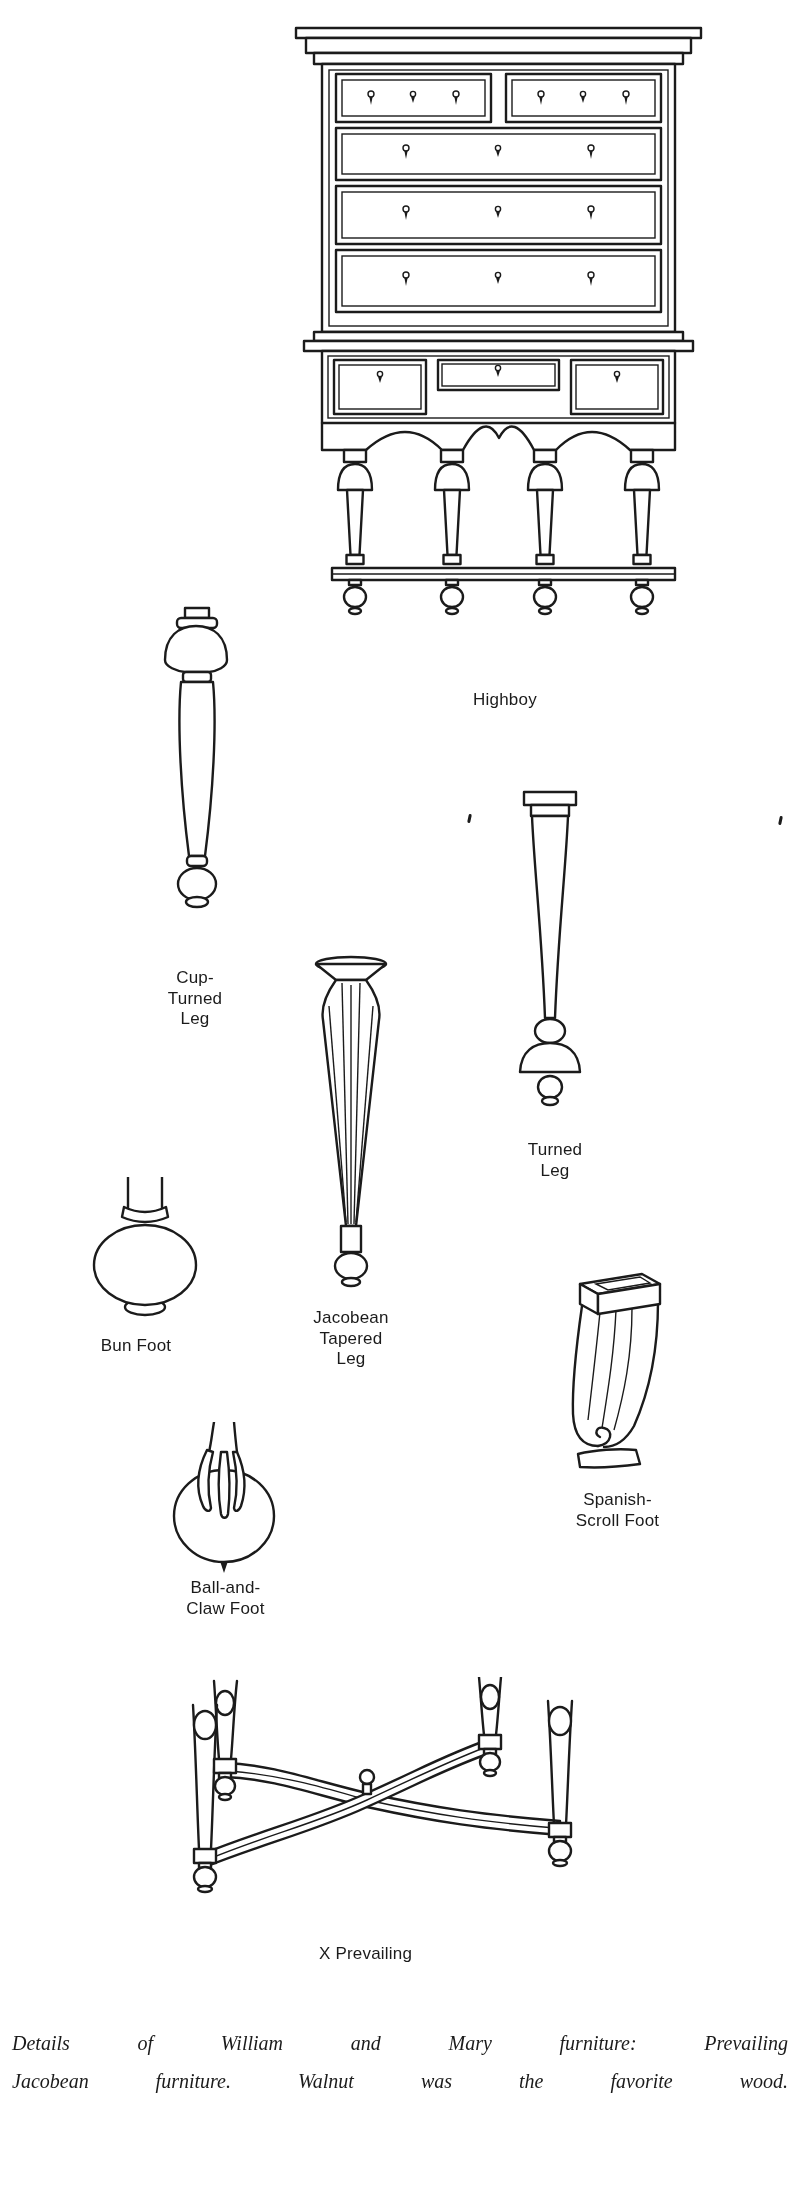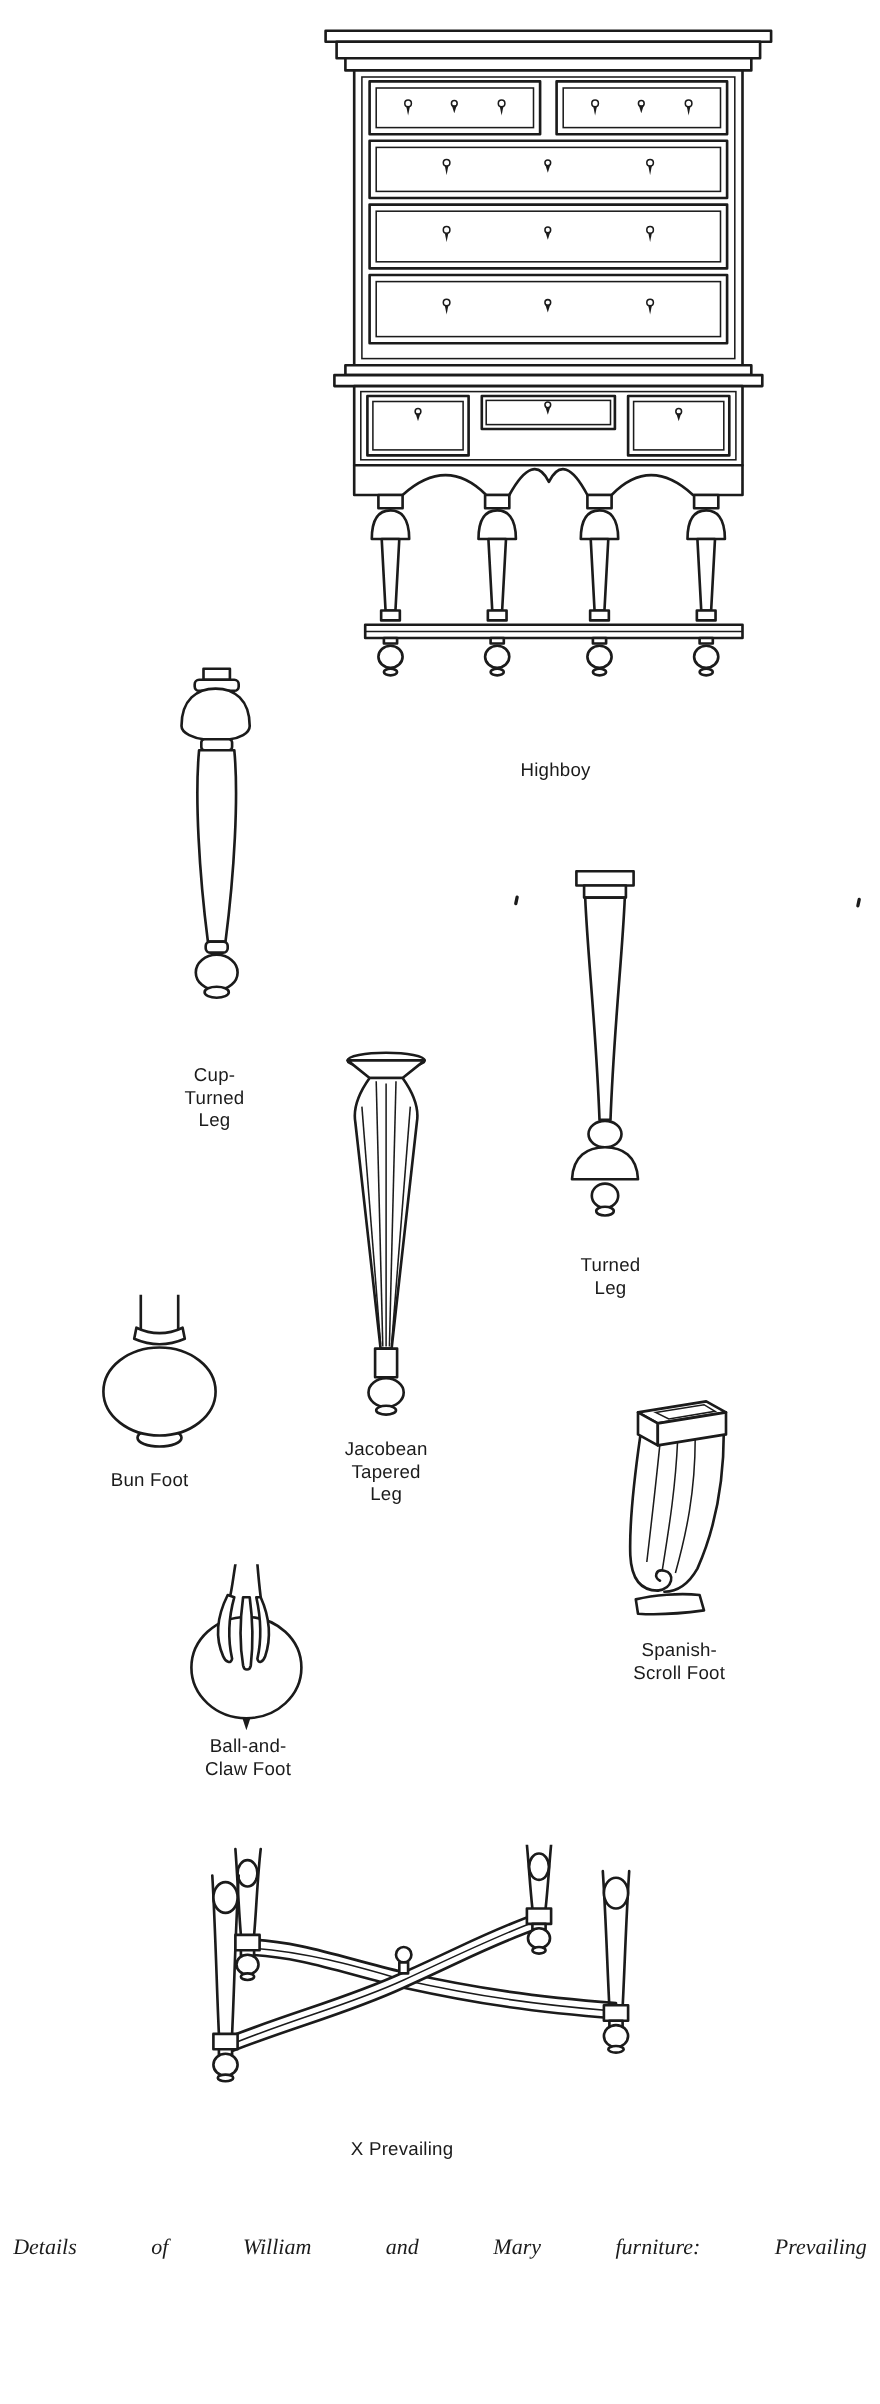--- a/index.html
+++ b/index.html
@@ -271,15 +271,16 @@
     <ellipse class="sf" cx="455" cy="174" rx="11" ry="10"></ellipse>
     <ellipse class="sf" cx="455" cy="186" rx="7" ry="3"></ellipse>
   </svg>
   <div class="fig-label" style="left:283px; top:1944px; width:165px">X Prevailing</div>
 
   <div class="speck" style="left:468px; top:814px"></div>
   <div class="speck" style="left:779px; top:816px"></div>
 
   <div class="caption">
     <div class="line">Details of William and Mary furniture: Prevailing</div>
+    <div class="line">Jacobean furniture. Walnut was the favorite wood.</div>
   </div>
 
 </div>
 
 </body></html>

